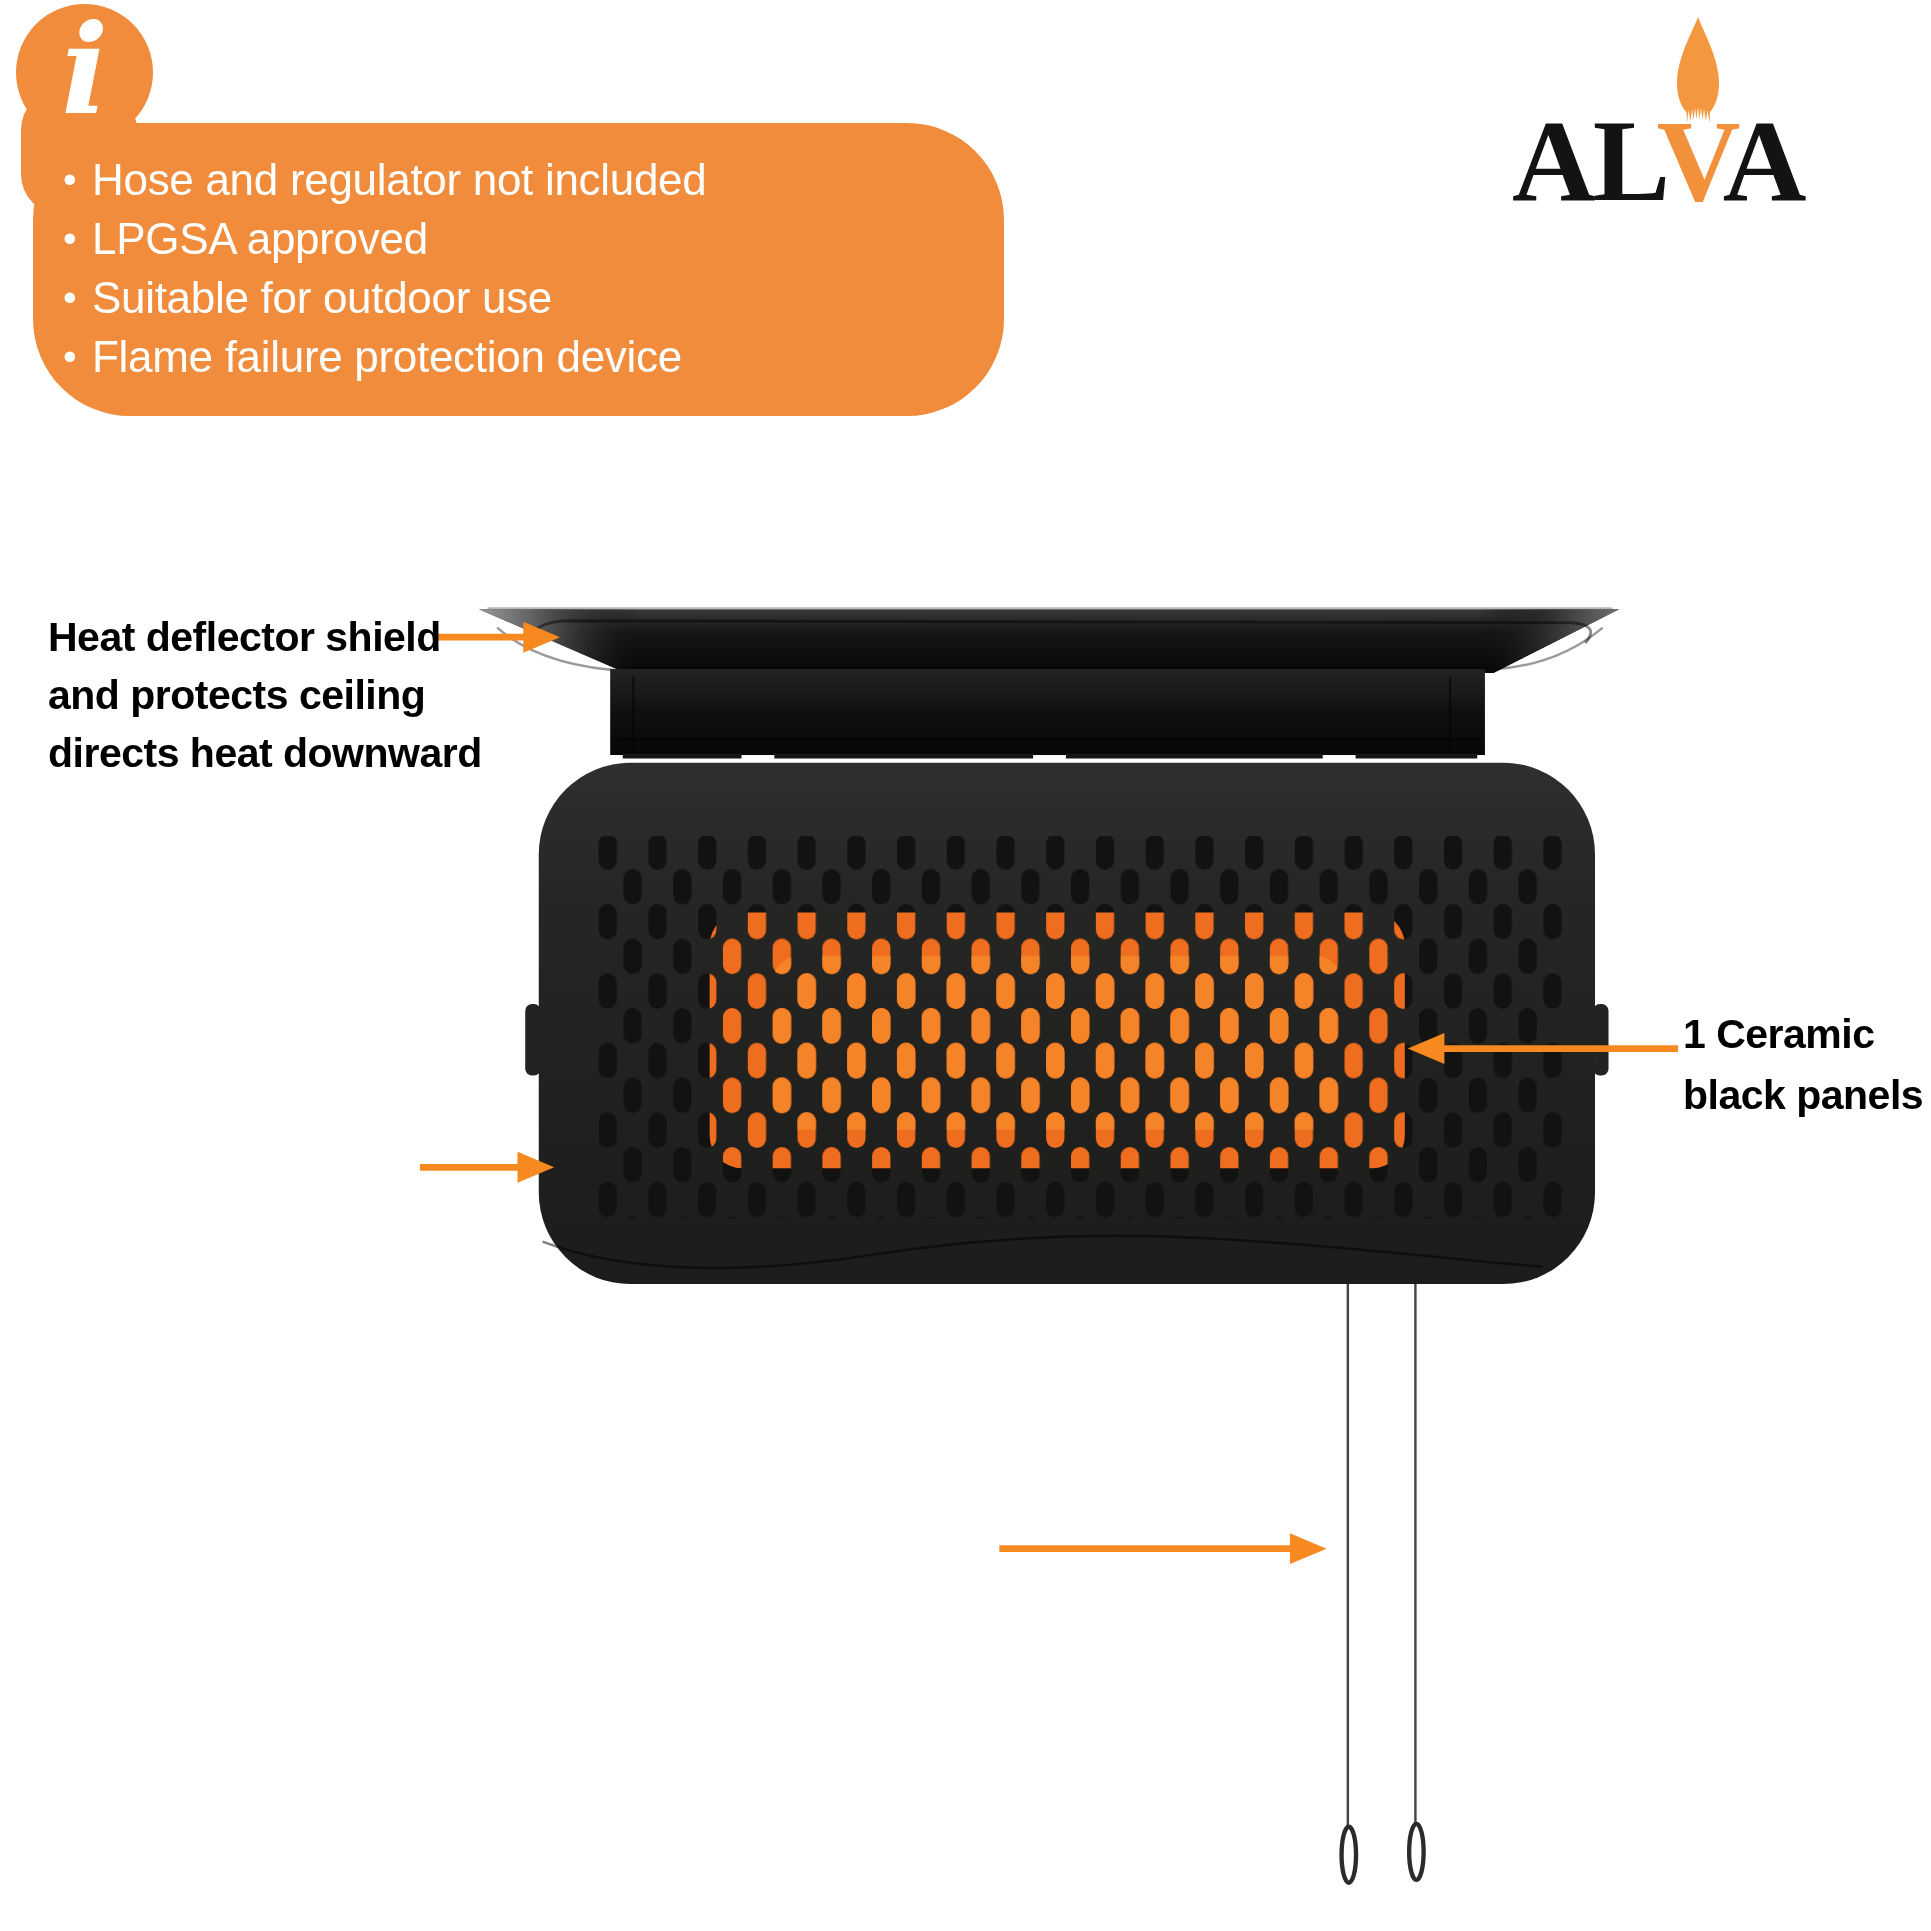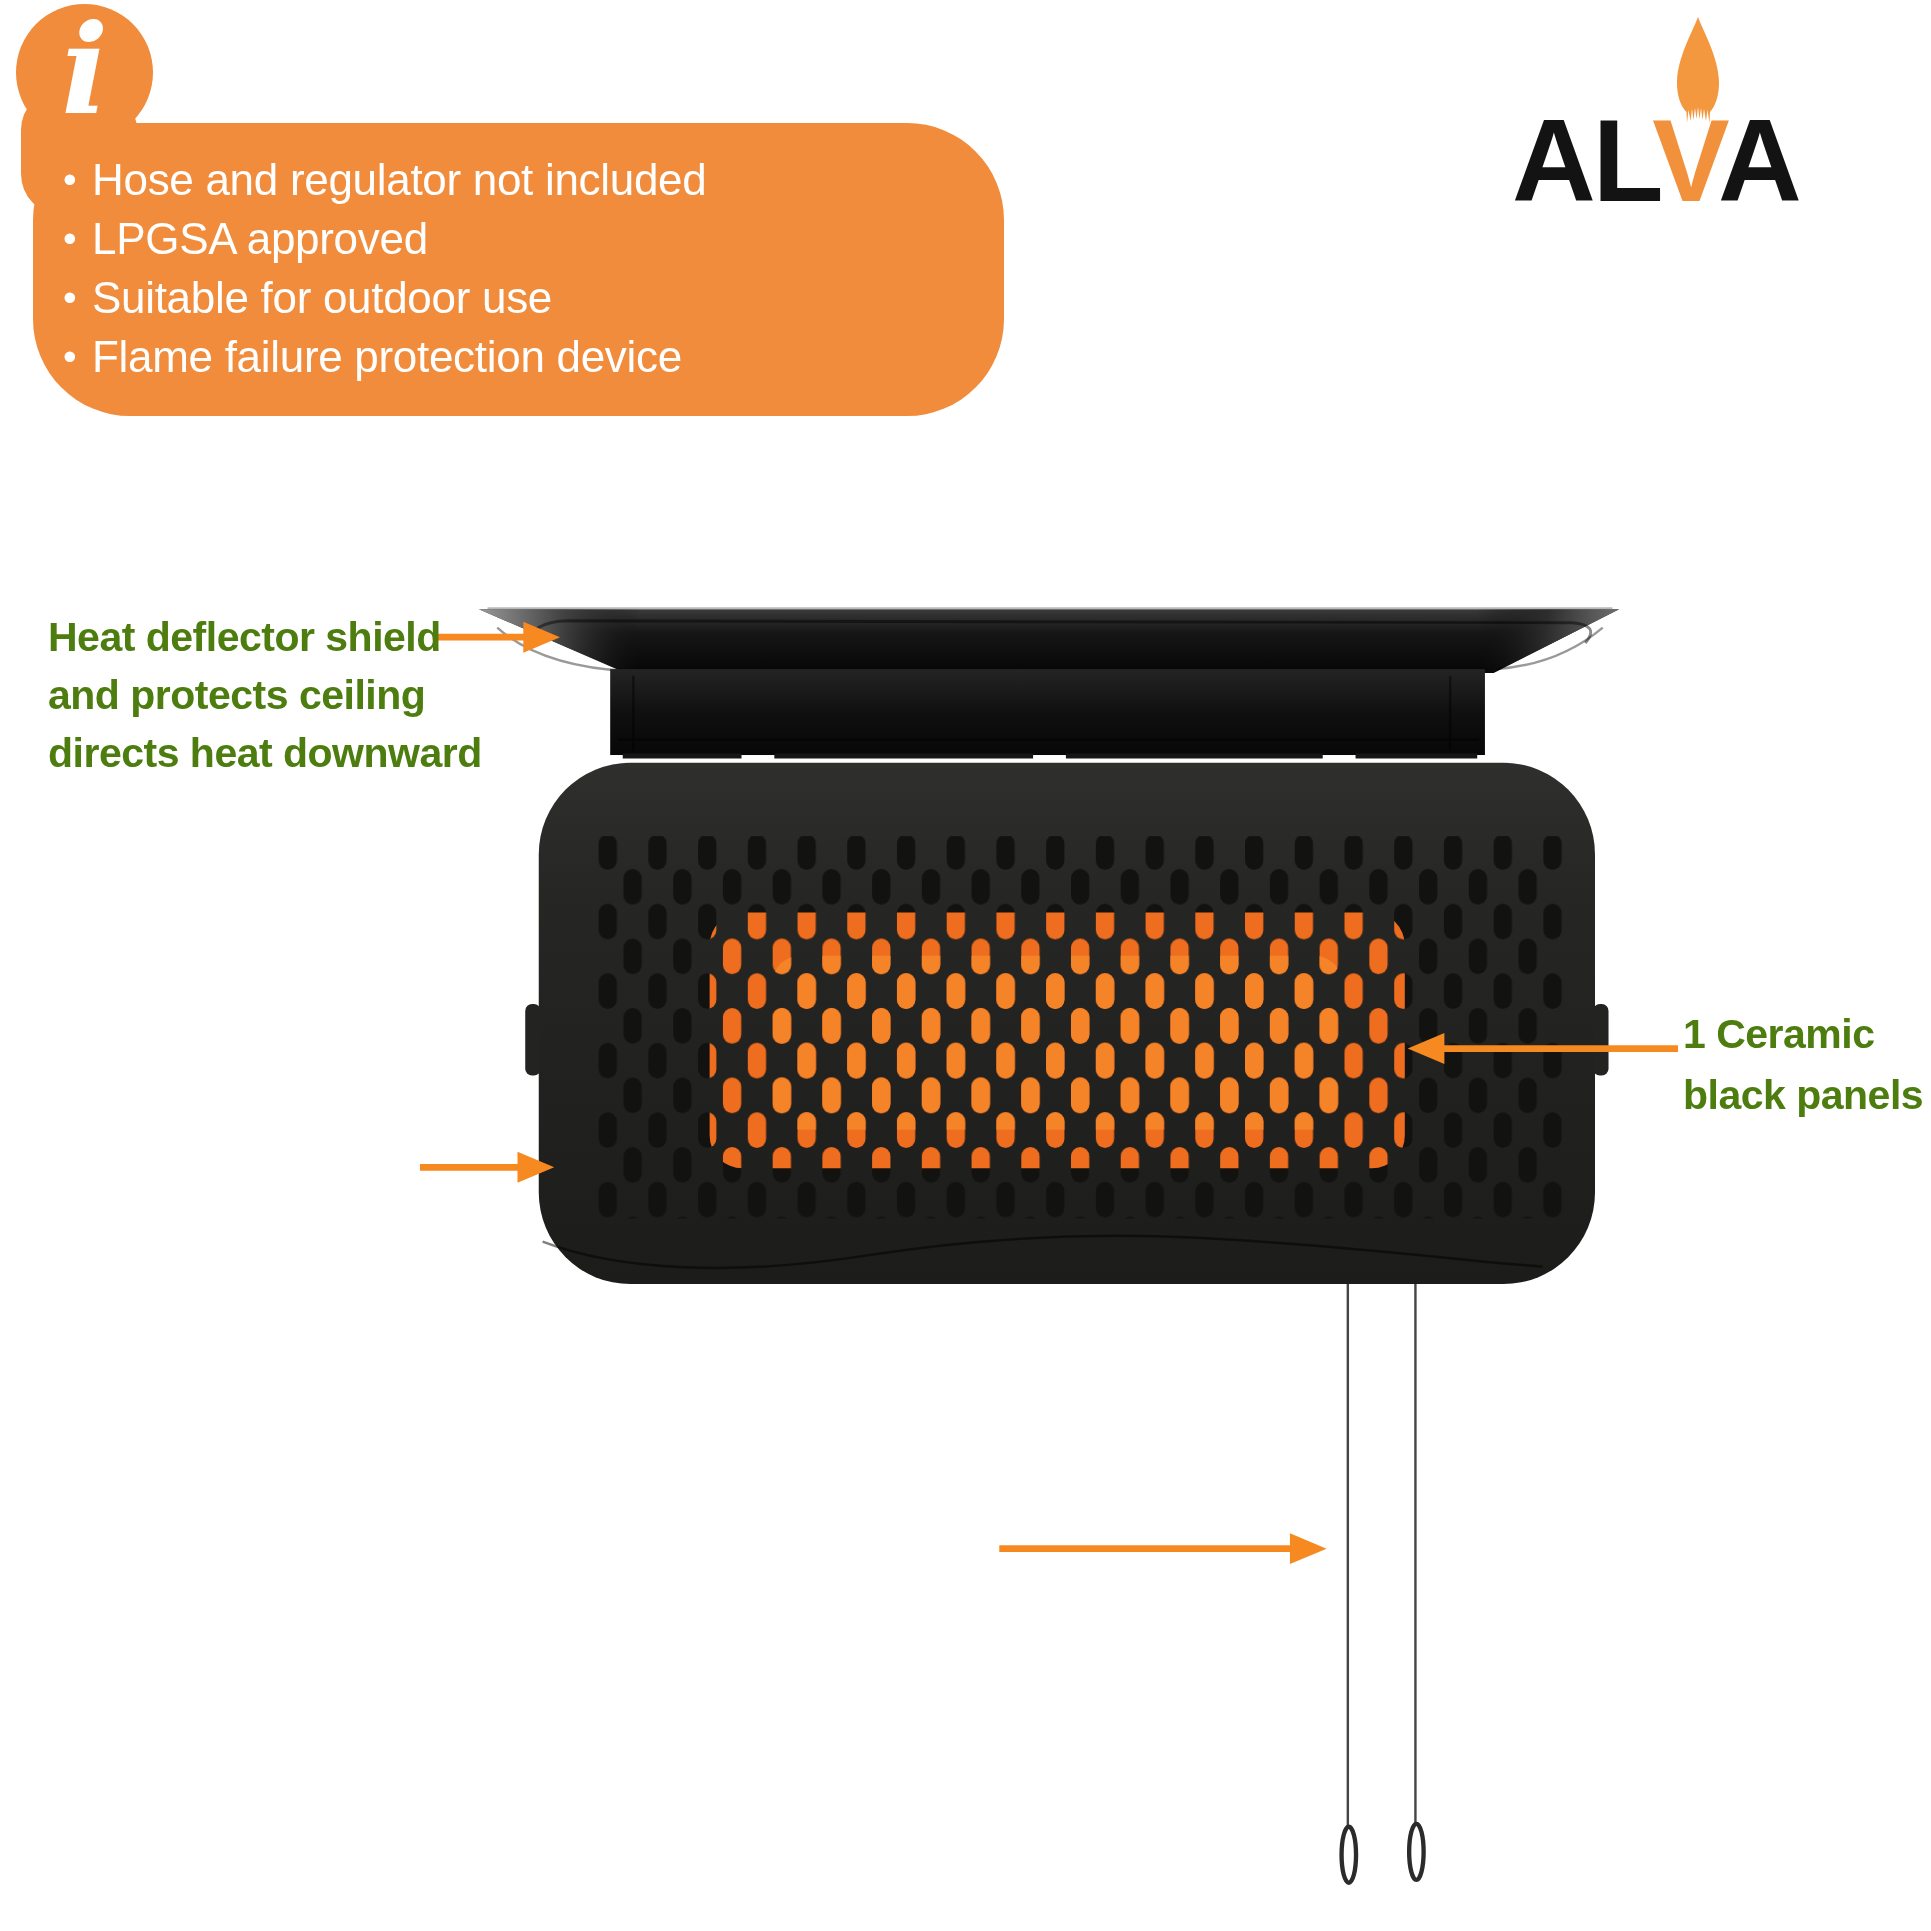--- a/index.html
+++ b/index.html
@@ -18,27 +18,27 @@
              font-family:"DejaVu Serif",serif;font-style:italic;font-weight:700;
              font-size:124px;color:#fff;}
   .info-list{position:absolute;left:30px;top:27px;}
   .info-row{height:59px;line-height:59px;white-space:nowrap;color:#fff;font-size:44px;
             font-weight:400;letter-spacing:-0.3px;}
   .info-row .dot{display:inline-block;width:29px;font-size:39px;vertical-align:top;}
 
   
   .logo{position:absolute;left:1512px;top:9.7px;width:367px;height:208px;}
   .logo-flame{position:absolute;left:156px;top:3.9px;width:60px;height:112px;}
-  .logo-text{position:absolute;left:0;top:93px;font-family:Liberation Sans, sans-serif;
+  .logo-text{position:absolute;left:0;top:93px;font-family:Liberation Serif, serif;
              font-weight:900;font-size:116px;line-height:116px;letter-spacing:-2.9px;
              color:#131313;white-space:nowrap;}
   .logo-text .v{color:#F2913B;}
 
   
-  .label{position:absolute;font-weight:700;color:#4d7c0f;white-space:nowrap;
+  .label{position:absolute;font-weight:700;color:#000000;white-space:nowrap;
          font-size:41px;letter-spacing:-0.5px;}
   .label span{display:block;}
   .label-heat-shield{left:48px;top:608px;line-height:58px;}
   .label-powder{left:126px;top:1139px;line-height:56px;}
   .label-ceramic{left:1683px;top:1004px;line-height:61px;}
   .label-pull-cord{left:574px;top:1518px;line-height:61px;}
 
   .product-svg{position:absolute;left:0;top:0;}
 </style>
 </head>

